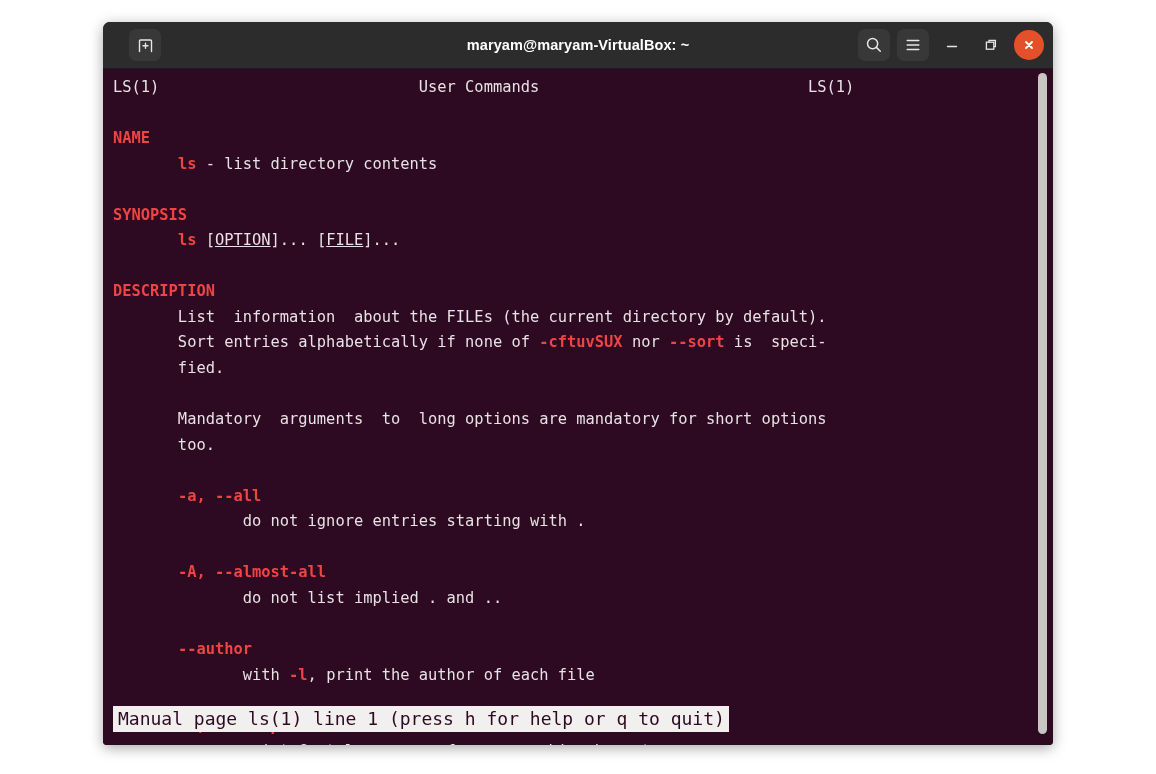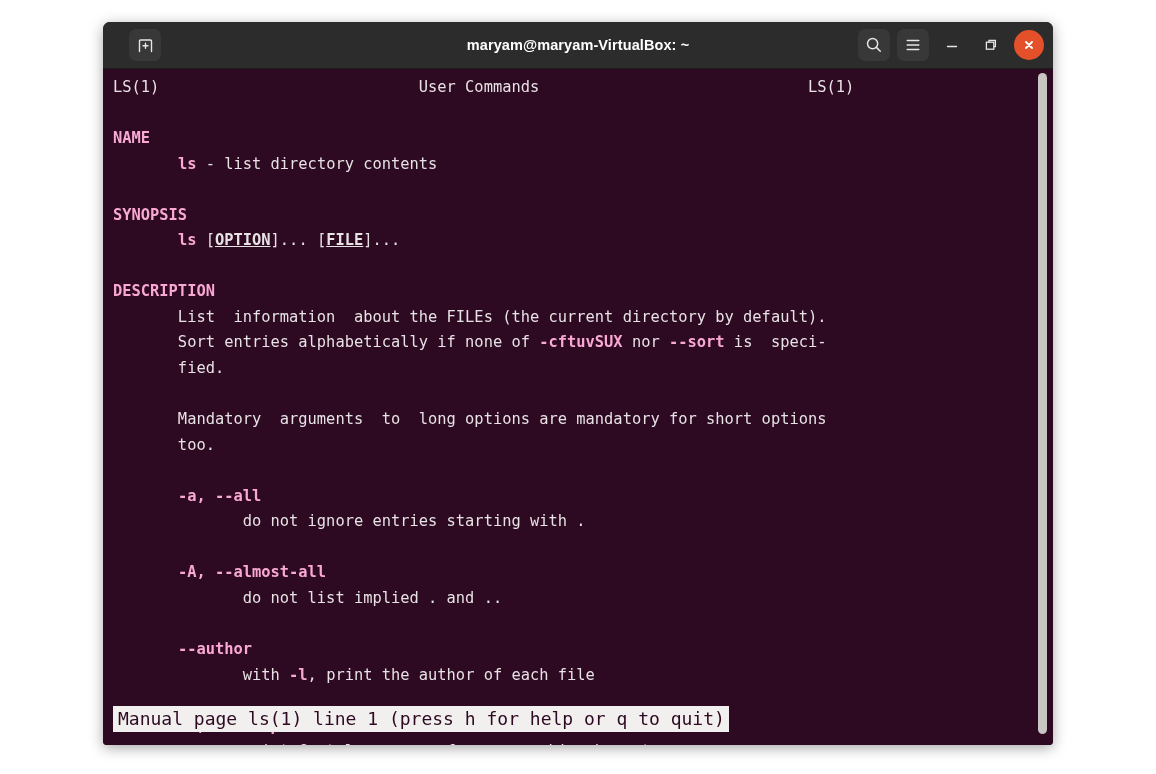--- a/index.html
+++ b/index.html
@@ -103,22 +103,22 @@
     position: absolute;
     left: 10px;
     top: 6px;
     font-family: "DejaVu Sans Mono", monospace;
     font-size: 15.4px;
     line-height: 25.55px;
     color: #e7e2e4;
     white-space: pre;
     letter-spacing: 0px;
   }
-  #man-page b { font-weight: bold; color: #f9a8d4; }
-  #man-page u { text-decoration: underline; font-weight: bold; }
+  #man-page b { font-weight: bold; color: #ef4444; }
+  #man-page u { text-decoration: underline; }
 
   
   #status-bar {
     position: absolute;
     left: 10px;
     bottom: 13px;
     background: #f2f0ee;
     color: #2d0922;
     font-family: "DejaVu Sans Mono", monospace;
     font-size: 18px;

